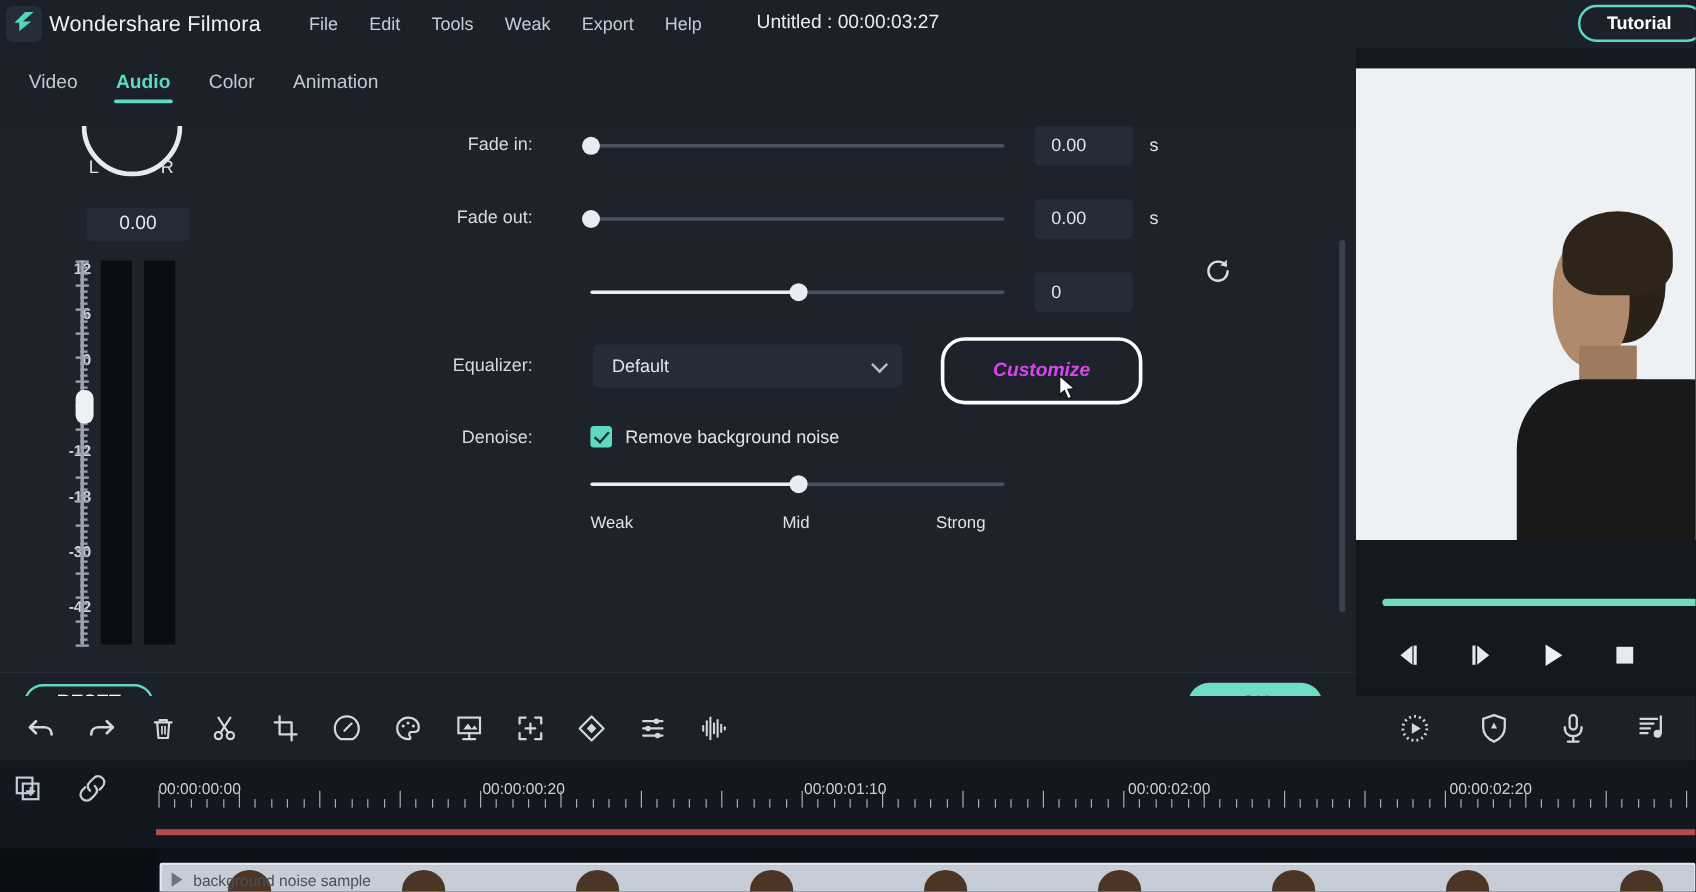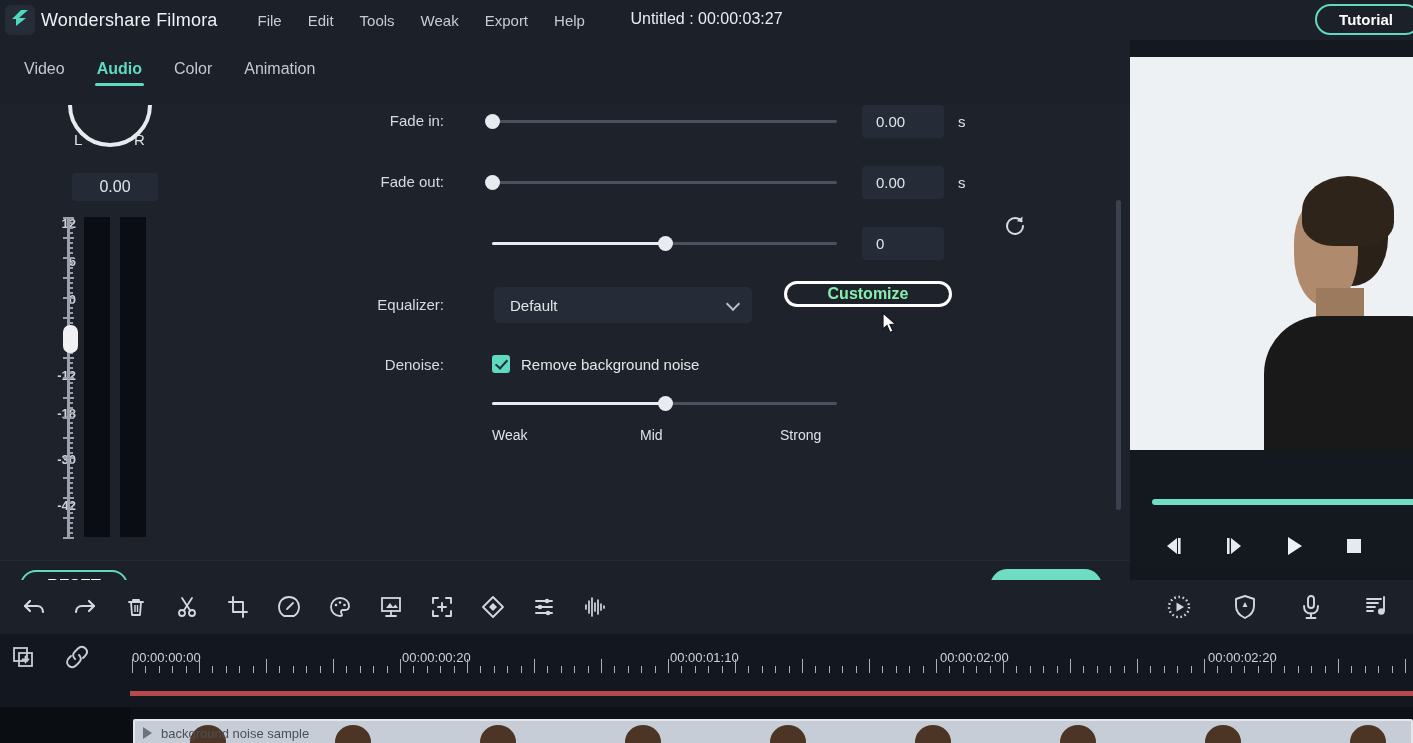--- a/index.html
+++ b/index.html
@@ -146,24 +146,24 @@
     display: flex; align-items: center; padding: 0 12px 0 16px;
     font-size: 15px; color: #e1e5ea; justify-content: space-between;
   }
   .chev { width: 12px; height: 12px; position: relative; }
   .chev::after {
     content: ""; position: absolute; left: 0; top: 0px;
     width: 8px; height: 8px; border-right: 2px solid #b9bfc9; border-bottom: 2px solid #b9bfc9;
     transform: rotate(45deg);
   }
   .customize-btn {
-    position: absolute; left: 562px; top: -4px; width: 168px; height: 26px;
+    position: absolute; left: 562px; top: -4px; width: 168px; height: 56px;
     border: 3px solid #ffffff; border-radius: 20px;
-    background: #1d222b; color: #86efac; font-size: 16px; font-weight: bold;
-    display: flex; align-items: center; justify-content: center;
+    background: #1d222b; color: #d946ef; font-size: 16px; font-weight: bold;
+    display: flex; align-items: center; justify-content: center; font-style: italic;
   }
   .cursor-arrow { position: absolute; left: 660px; top: 27px; width: 16px; height: 22px; }
 
   .checkrow { position: absolute; left: 270px; display: flex; align-items: center; gap: 11px; }
   .cbox {
     width: 18px; height: 18px; border-radius: 3px;
     border: 2px solid #8b929d; background: transparent;
     display: flex; align-items: center; justify-content: center;
   }
   .cbox.checked { background: #5fd9c0; border-color: #5fd9c0; }
@@ -499,21 +499,21 @@
           <div class="checkrow" style="top:10px">
             <span class="cbox checked"></span>
             <span class="checklabel">Remove background noise</span>
           </div>
           <div class="slider" style="top:57px">
             <div class="fill" style="width:50%"></div>
             <div class="thumb" style="left:50%"></div>
           </div>
           <div class="ticklabels" style="top:82px">
             <span style="left:0">Weak</span>
-            <span style="left:148px">Mid</span>
+            <span style="left:160px">Mid</span>
             <span style="left:288px">Strong</span>
           </div>
         </div>
 
         <div class="reset-icon" style="top:108px;left:780px;position:absolute">
           <svg width="26" height="26" viewBox="0 0 26 26">
             <path d="M21 13 A8 8 0 1 1 13 5 A8 8 0 0 1 19.5 8.3" fill="none" stroke="#d9dde3" stroke-width="2" stroke-linecap="round"></path>
             <path d="M20.5 3.5 L20.2 9 L14.8 8.3 Z" fill="#d9dde3"></path>
           </svg>
         </div>

